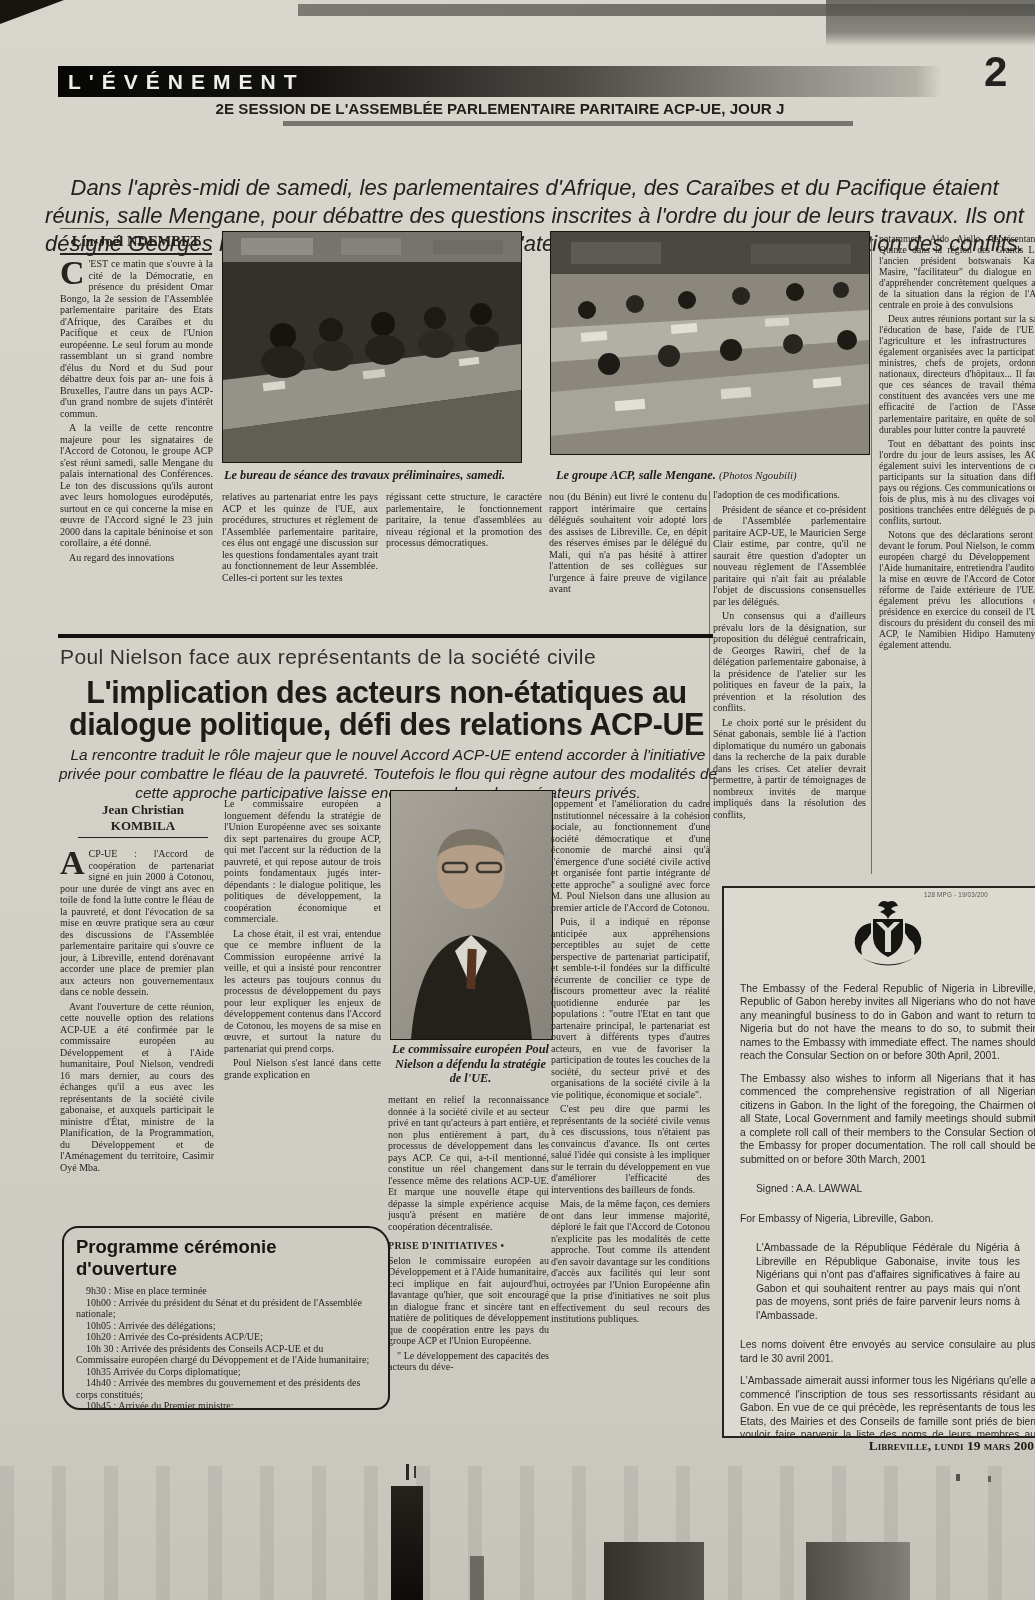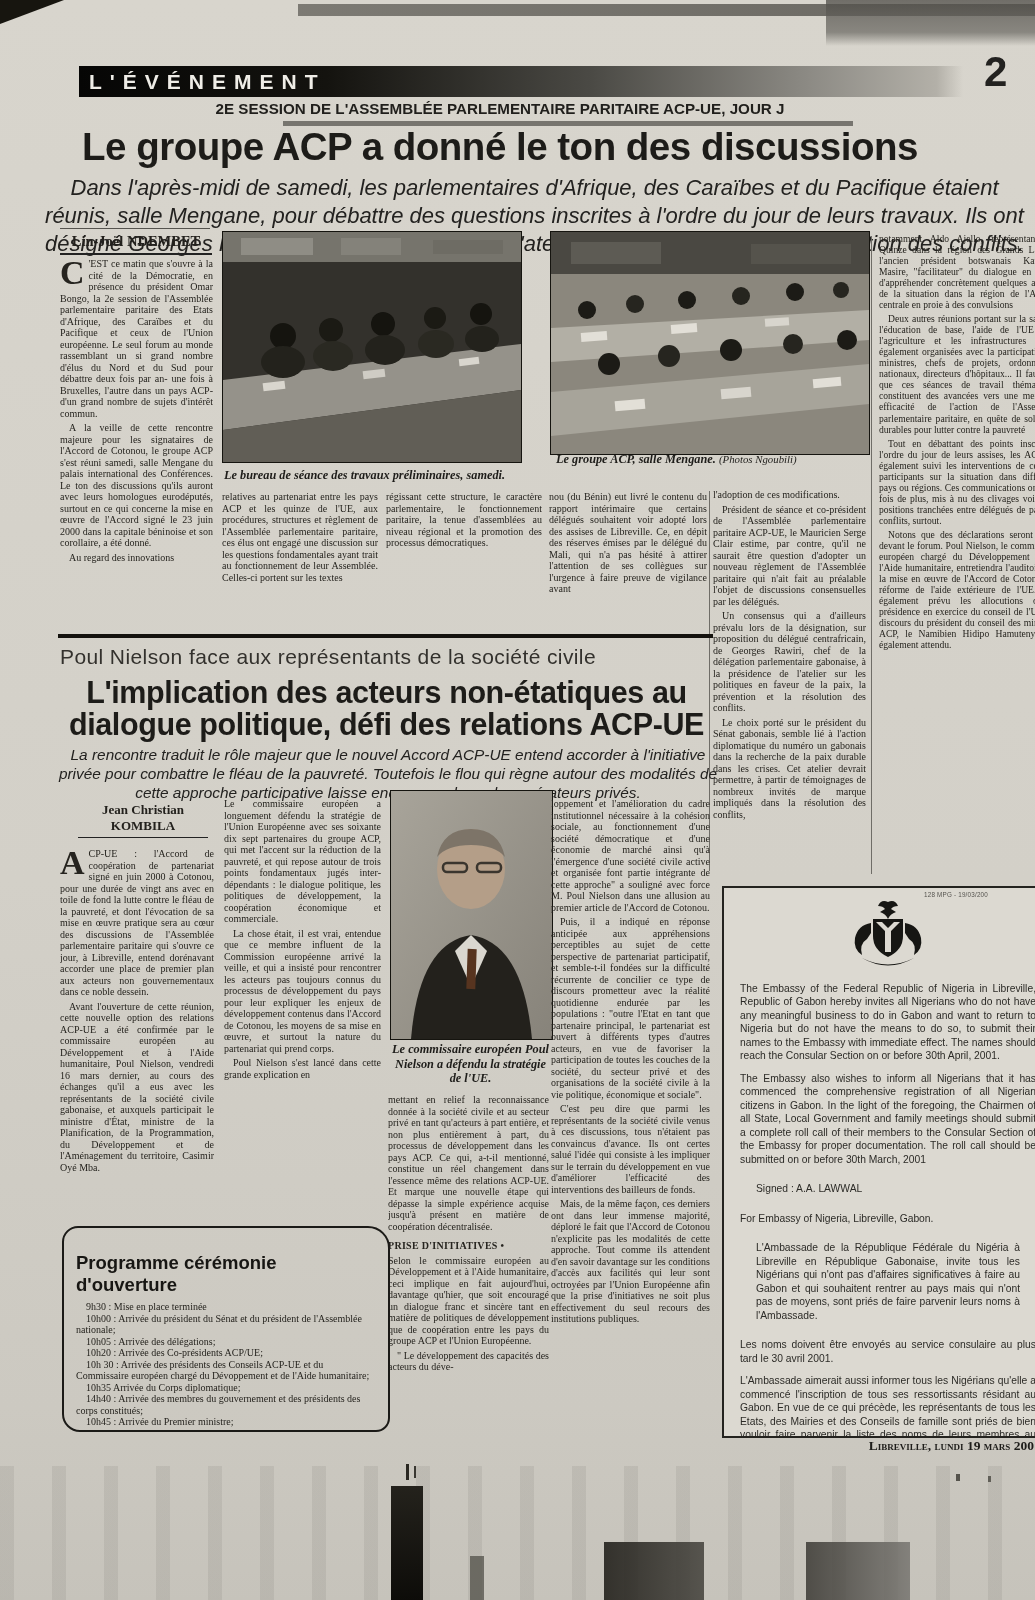--- a/index.html
+++ b/index.html
@@ -3,21 +3,21 @@
 <meta charset="utf-8">
 <style>
   html,body{margin:0;padding:0;background:#8e8c86;}
   .page{position:relative;width:1035px;height:1600px;overflow:hidden;
     background:linear-gradient(180deg,#d8d5cd 0%,#d3d0c8 55%,#ccc9c1 88%,#c6c3bb 100%);
     font-family:"Liberation Serif",serif;color:#23211d;}
   .abs{position:absolute;}
   .sans{font-family:"Liberation Sans",sans-serif;}
   .header-bar{left:58px;top:66px;width:884px;height:31px;
     background:linear-gradient(90deg,#060605 0%,#14130f 28%,#4b4a45 58%,#8b8983 82%,#b3b0a8 97%,rgba(179,176,168,0));
-    display:flex;align-items:center;margin-left:21px;}
+    display:flex;align-items:center;}
   .header-bar span{color:#efede7;font-weight:bold;font-size:21px;letter-spacing:8px;padding-left:10px;}
   .page-num{left:984px;top:48px;font-size:42px;font-weight:bold;color:#232220;}
   .kicker1{left:60px;top:100px;width:880px;text-align:center;font-weight:bold;font-size:15.2px;color:#201f1c;}
   .kicker1-rule{left:283px;top:121px;width:570px;height:5px;background:#77756f;}
   .headline1{left:58px;top:125px;width:884px;margin:0;text-align:center;font-weight:bold;
     font-size:38.5px;letter-spacing:-0.5px;color:#1d1c19;}
   .standfirst{text-align:center;font-style:italic;color:#232220;}
   .sf1{left:42px;top:174px;width:985px;font-size:22px;line-height:1.28;}
   .byline1{left:60px;top:233px;width:152px;text-align:center;font-weight:bold;font-size:14.5px;
     border-bottom:2.5px solid #222;padding-bottom:3px;}
@@ -30,22 +30,22 @@
   .caption{position:absolute;font-style:italic;font-weight:bold;font-size:12.3px;line-height:1.18;color:#1e1d1a;}
   .credit{font-weight:normal;font-size:10.8px;}
   .rule2{left:58px;top:634px;width:655px;height:4px;background:#14120e;}
   .kicker2{left:60px;top:645px;width:650px;font-size:21px;color:#33312d;letter-spacing:0.4px;}
   .headline2{left:58px;top:676px;width:657px;margin:0;text-align:center;font-weight:bold;
     font-size:30.5px;line-height:1.05;letter-spacing:-0.4px;color:#1d1c19;}
   .sf2{left:58px;top:745px;width:660px;font-size:15.4px;line-height:1.24;}
   .byline2{left:78px;top:802px;width:130px;text-align:center;font-weight:bold;font-size:13px;line-height:1.2;
     border-bottom:1.5px solid #222;padding-bottom:4px;}
   .subhead{font-weight:bold;text-indent:0 !important;margin-top:8px !important;letter-spacing:0.3px;}
-  .prog-box{left:62px;top:1226px;width:328px;height:206px;border:2px solid #1b1a17;
-    border-radius:16px 22px 14px 18px;padding:24px 12px;box-sizing:border-box;overflow:hidden;}
+  .prog-box{left:62px;top:1226px;width:328px;height:184px;border:2px solid #1b1a17;
+    border-radius:16px 22px 14px 18px;padding:8px 12px;box-sizing:border-box;overflow:hidden;}
   .prog-title{font-family:"Liberation Sans",sans-serif;font-weight:bold;font-size:18.5px;margin:0 0 5px;color:#171613;}
   .prog-box p{margin:0;font-size:10px;line-height:1.15;text-indent:10px;color:#26241f;}
   .embassy{left:722px;top:886px;width:332px;height:552px;border:2px solid #24231f;background:#dcd9d1;
     padding:10px 16px;box-sizing:border-box;overflow:hidden;font-family:"Liberation Sans",sans-serif;
     font-size:10.3px;line-height:1.31;color:#2c2b27;text-align:justify;}
   .embassy p{margin:0 0 9px;}
   .embassy .sig{margin:16px;}
   .emb-ref{position:absolute;top:3px;left:200px;font-size:6.3px;color:#55534e;letter-spacing:0.2px;}
   .arms{display:block;margin:2px auto 8px;}
   .footer-bar{left:58px;top:1438px;width:880px;height:21px;display:flex;align-items:center;
@@ -64,21 +64,20 @@
   <div class="abs" style="left:298px;top:4px;width:737px;height:12px;background:linear-gradient(90deg,#55534d,#3a3833);opacity:.7;"></div>
   <div class="abs" style="left:826px;top:0;width:209px;height:46px;background:linear-gradient(180deg,#4e4c47,#6e6c66 70%,rgba(110,108,102,0));opacity:.75;"></div>
 
   <div class="header-bar abs">
     <span class="sans">L'ÉVÉNEMENT</span>
   </div>
   <div class="page-num abs sans">2</div>
 
   <div class="kicker1 abs sans">2E SESSION DE L'ASSEMBLÉE PARLEMENTAIRE PARITAIRE ACP-UE, JOUR J</div>
   <div class="kicker1-rule abs"></div>
-  <h1 class="headline1 abs sans">Le groupe ACP a donné le ton des discussions</h1>
   <div class="standfirst sf1 abs sans">Dans l'après-midi de samedi, les parlementaires d'Afrique, des Caraïbes et du Pacifique étaient réunis, salle Mengane, pour débattre des questions inscrites à l'ordre du jour de leurs travaux. Ils ont désigné Georges Rawiri (Gabon), pour présider l'atelier sur la prévention et la résolution des conflits.</div>
 
   <div class="abs rule-thin" style="left:60px;top:228px;width:150px;height:1px;"></div>
   <div class="byline1 abs">Lin-Joël NDEMBET</div>
 
   <div class="body-col abs" style="left:60px;top:258px;width:153px;height:380px;">
     <p class="nofirst"><span class="drop">C</span><span>'EST ce matin que s'ouvre à la cité de la Démocratie, en présence du président Omar Bongo, la 2e session de l'Assemblée parlementaire paritaire des Etats d'Afrique, des Caraïbes et du Pacifique et ceux de l'Union européenne. Le seul forum au monde rassemblant un si grand nombre d'élus du Nord et du Sud pour débattre deux fois par an- une fois à Bruxelles, l'autre dans un pays ACP- d'un grand nombre de sujets d'intérêt commun.</span></p>
     <p>A la veille de cette rencontre majeure pour les signataires de l'Accord de Cotonou, le groupe ACP s'est réuni samedi, salle Mengane du palais international des Conférences. Le ton des discussions qu'ils auront avec leurs homologues eurodéputés, surtout en ce qui concerne la mise en œuvre de l'Accord signé le 23 juin 2000 dans la capitale béninoise et son corollaire, a été donné.</p>
     <p>Au regard des innovations</p>
   </div>
@@ -130,21 +129,21 @@
       <rect x="120" y="92" width="26" height="9" fill="#e2dfd7" transform="rotate(-4 133 96)"></rect>
       <rect x="214" y="86" width="24" height="8" fill="#d8d5cd" transform="rotate(-4 226 90)"></rect>
       <rect x="64" y="168" width="30" height="10" fill="#e2dfd7" transform="rotate(-5 79 173)"></rect>
       <rect x="170" y="156" width="30" height="10" fill="#d8d5cd" transform="rotate(-5 185 161)"></rect>
       <rect x="262" y="146" width="28" height="9" fill="#e2dfd7" transform="rotate(-5 276 150)"></rect>
     </svg>
   </div>
   <div class="caption" style="left:224px;top:468px;width:300px;">
     <span>Le bureau de séance des travaux préliminaires, samedi.</span>
   </div>
-  <div class="caption" style="left:556px;top:452px;width:320px;">
+  <div class="caption" style="left:556px;top:468px;width:320px;">
     <span>Le groupe ACP, salle Mengane.</span>
     <span class="credit">(Photos Ngoubili)</span>
   </div>
 
   <div class="body-col abs" style="left:222px;top:491px;width:156px;height:147px;">
     <p class="nofirst">relatives au partenariat entre les pays ACP et les quinze de l'UE, aux procédures, structures et règlement de l'Assemblée parlementaire paritaire, ces élus ont engagé une discussion sur les questions fondamentales ayant trait au fonctionnement de leur Assemblée. Celles-ci portent sur les textes</p>
   </div>
   <div class="body-col abs" style="left:386px;top:491px;width:156px;height:147px;">
     <p class="nofirst">régissant cette structure, le caractère parlementaire, le fonctionnement paritaire, la tenue d'assemblées au niveau régional et la promotion des processus démocratiques.</p>
   </div>

